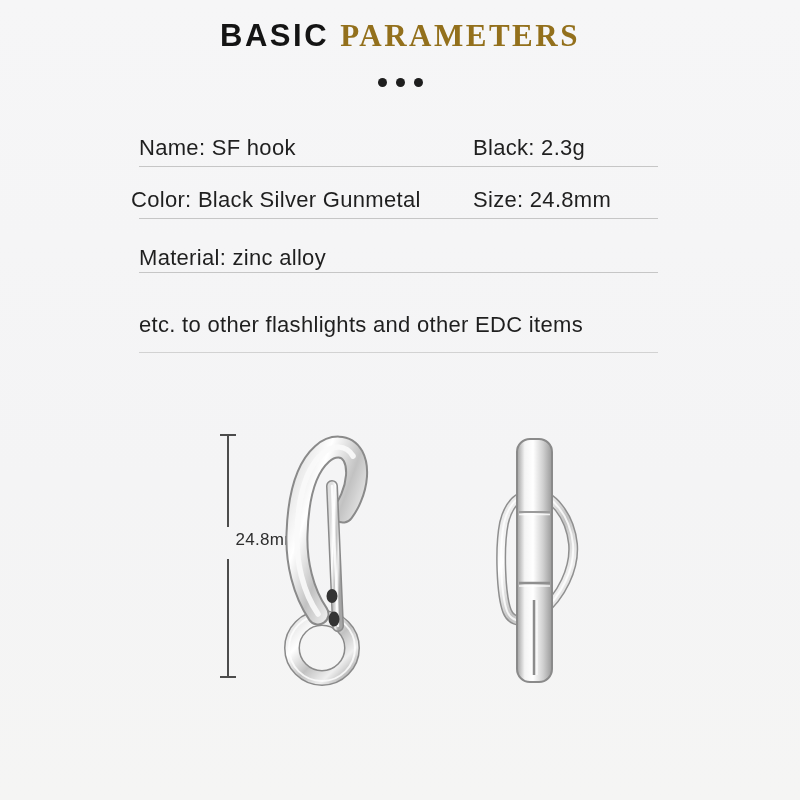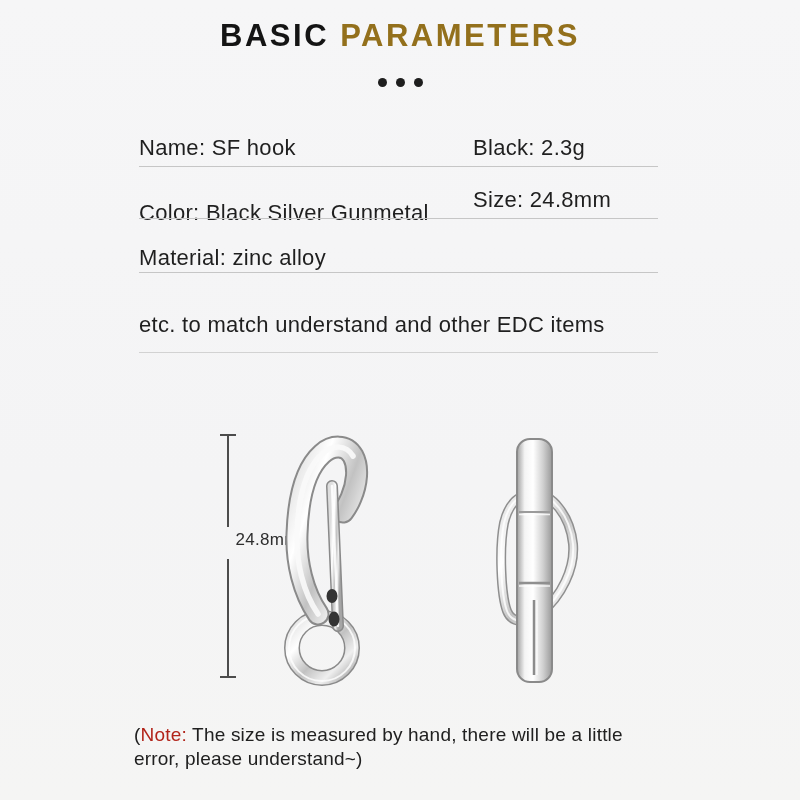--- a/index.html
+++ b/index.html
@@ -11,31 +11,31 @@
     color:#1f1f1f;
     overflow:hidden;
   }
   
   .title{
     position:absolute;top:18px;left:0;width:800px;
     text-align:center;font-size:31px;font-weight:700;
     letter-spacing:2.5px;line-height:36px;color:#141414;
     white-space:nowrap;
   }
-  .title .gold{color:#93701c;}
+  .title .gold{color:#93701c;font-family:Liberation Serif, serif;}
   .dots{
     position:absolute;top:77px;left:0;width:800px;height:10px;
     display:flex;justify-content:center;align-items:center;gap:9px;
   }
   .dots i{display:block;width:9px;height:9px;border-radius:50%;background:#1e1e1e;}
   
   .cell{position:absolute;font-size:22px;letter-spacing:.3px;line-height:25px;color:#1f1f1f;white-space:nowrap;}
   .c-name    {left:139px;top:135px;}
   .c-weight  {left:473px;top:135px;}
-  .c-color   {left:139px;top:187px;margin-top:13px;}
+  .c-color   {left:131px;top:187px;}
   .c-size    {left:473px;top:187px;}
   .c-material{left:139px;top:245px;}
   .c-features{left:139px;top:287px;white-space:normal;width:540px;}
   .hr{position:absolute;left:139px;width:519px;height:1px;background:#c6c6c6;}
   .hr1{top:166px;} .hr2{top:218px;} .hr3{top:272px;}
   .hr4{top:352px;background:#d2d2d2;}
   
   .dim-seg{position:absolute;left:227px;width:2px;background:#4c4c4c;}
   .dim-seg.s1{top:435px;height:92px;}
   .dim-seg.s2{top:559px;height:119px;}
@@ -78,21 +78,21 @@
     <div class="hr hr1"></div>
 
     <div class="cell c-color">Color: Black Silver Gunmetal</div>
     <div class="cell c-size">Size: 24.8mm</div>
     <div class="hr hr2"></div>
 
     <div class="cell c-material">Material: zinc alloy</div>
     <div class="hr hr3"></div>
 
     <div class="cell c-features"><br>
-      <span>etc. to match understand and other EDC items</span></div>
+      <span>etc. to other flashlights and other EDC items</span></div>
     <div class="hr hr4"></div>
   </div>
 
   <div class="dim-cap top"></div>
   <div class="dim-seg s1"></div>
   <div class="dim-label">24.8mm</div>
   <div class="dim-seg s2"></div>
   <div class="dim-cap bot"></div>
 
 
@@ -138,18 +138,14 @@
 
     <rect x="45" y="11" width="35" height="243" rx="13" fill="url(#metV)" stroke="#8a8a8a" stroke-width="2"></rect>
     <line x1="47" y1="84" x2="78" y2="84" stroke="#9b9b9b" stroke-width="2"></line>
     <line x1="47" y1="86.5" x2="78" y2="86.5" stroke="#ffffff" stroke-width="1.5" opacity="0.8"></line>
     <line x1="47" y1="155" x2="78" y2="155" stroke="#8f8f8f" stroke-width="2.5"></line>
     <line x1="47" y1="158" x2="78" y2="158" stroke="#ffffff" stroke-width="1.5" opacity="0.8"></line>
     <line x1="62" y1="172" x2="62" y2="247" stroke="#8c8c8c" stroke-width="2.5"></line>
     <line x1="65" y1="172" x2="65" y2="247" stroke="#ffffff" stroke-width="1.5" opacity="0.7"></line>
   </svg>
 
-  <div class="note">
-    <span>(</span><span class="red">Note:</span><span> The size is measured by hand, there will be a little</span><br>
-    <span>error, please understand~)</span>
-  </div>
 
 </div>
 
 </body></html>

